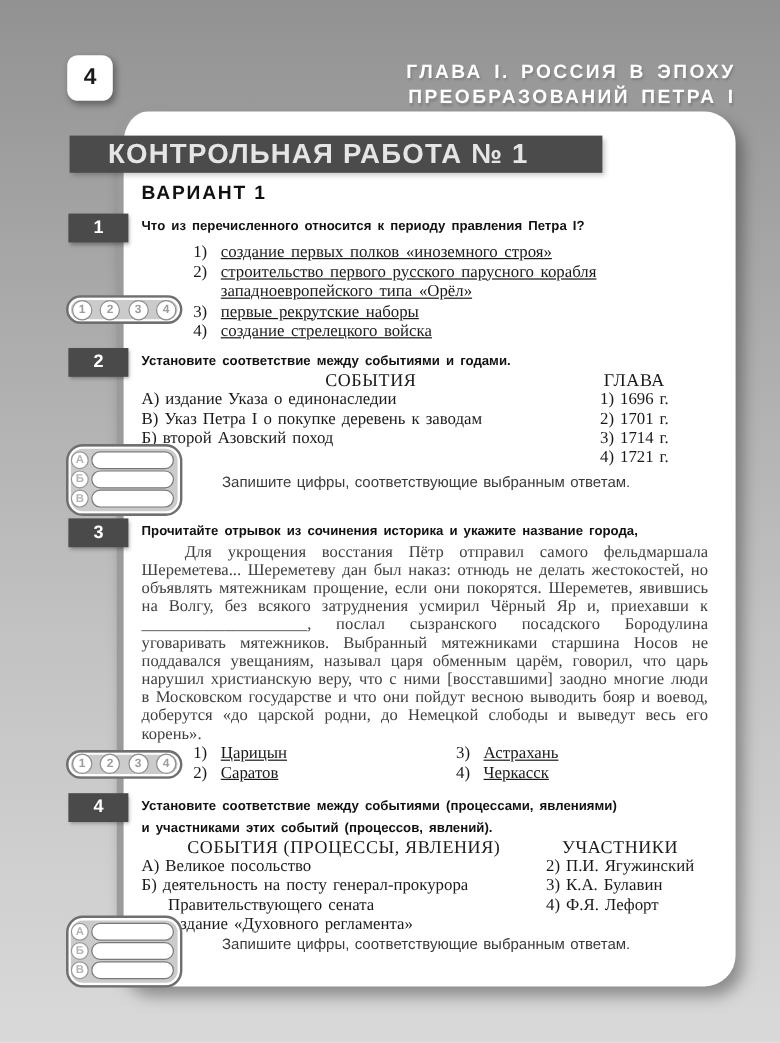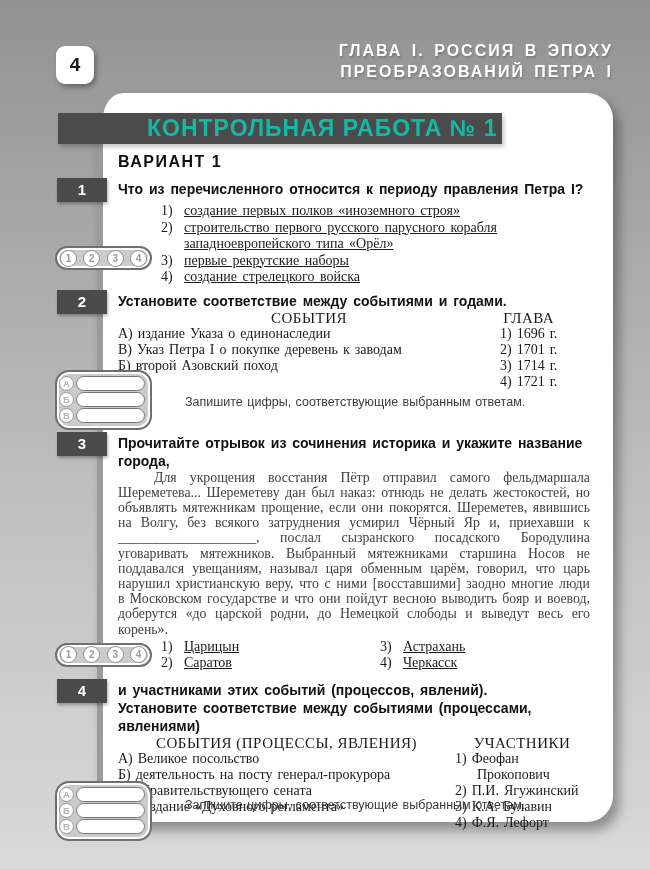--- a/index.html
+++ b/index.html
@@ -13,55 +13,55 @@
     background:linear-gradient(180deg,#929292 0%,#a9a9a9 28%,#c3c3c3 62%,#d9d9d9 100%);
   }
   .page-num {
     position:absolute; left:56px; top:46px; width:38px; height:38px;
     background:#ffffff; border-radius:9px;
     box-shadow:2px 3px 5px rgba(0,0,0,.35);
     display:flex; align-items:center; justify-content:center;
     font-weight:bold; font-size:19px; color:#1a1a1a;
   }
   .chapter {
-    position:absolute; top:40px; right:37px; text-align:right;
+    position:absolute; top:50px; right:37px; text-align:right;
     color:#ffffff; font-weight:bold; font-size:16px; line-height:21px;
     letter-spacing:2px; word-spacing:3px;
     text-shadow:1px 2px 2px rgba(0,0,0,.18);
   }
   .card {
     position:absolute; left:97px; top:93px; width:516px; height:729px;
     background:#ffffff; border-left:6px solid #9b9b9b; border-radius:26px;
     box-shadow:6px 8px 12px rgba(0,0,0,.35);
     padding:20px 24px 0 15px;
   }
   .banner {
     margin-left:-60px; width:444px; height:31px;
-    background:#4b4b4b; color:#14b8a6;
+    background:#4b4b4b; color:#e5e5e5;
     font-weight:bold; font-size:23px; letter-spacing:1px;
-    line-height:31px; padding-left:89px;
+    line-height:31px; padding-left:32px;
     box-shadow:2px 3px 4px rgba(0,0,0,.22);
     white-space:nowrap;
   }
   .variant { margin-top:9px; font-weight:bold; font-size:16px; letter-spacing:1.5px; color:#111; }
 
   .q { position:relative; }
   .q1 { margin-top:9px; }
   .q2 { margin-top:6px; min-height:142px; }
   .q3 { margin-top:0; }
   .q4 { margin-top:6px; min-height:161px; }
 
   .badge {
     position:absolute; left:-61px; top:-2px; width:50px; height:24px;
     background:#4a4a4a; color:#ffffff; font-weight:bold; font-size:15px;
     text-align:center; line-height:24px;
     box-shadow:1px 2px 3px rgba(0,0,0,.3);
   }
   .qtitle {
-    font-weight:bold; font-size:14px; line-height:18px; color:#111;
+    font-weight:bold; font-size:11px; line-height:18px; color:#111;
     max-width:474px; word-spacing:2px;
   }
 
   .opts {
     margin-top:5px; font-family:"Liberation Serif", serif;
     font-size:14px; line-height:16.5px; color:#1a1a1a;
   }
   .opt { display:flex; margin-left:43px; }
   .opt-num { min-width:23px; }
   .opt-text { max-width:408px; word-spacing:2px;text-decoration:underline; }
@@ -242,32 +242,31 @@
               <span class="opt-num">4)</span>
               <span class="opt-text">Черкасск</span>
             </div>
           </div>
         </div>
       </div>
     </section>
 
     <section class="q q4">
       <div class="badge">4</div>
+      <div class="qtitle">Установите соответствие между событиями (процессами, явлениями)</div>
       <div class="qtitle">и участниками этих событий (процессов, явлений).</div>
-      <div class="qtitle">Установите соответствие между событиями (процессами, явлениями)</div>
       <div class="match">
         <div class="mcol-left w337">
           <div class="mhead">СОБЫТИЯ (ПРОЦЕССЫ, ЯВЛЕНИЯ)</div>
           <div class="mitem">А) Великое посольство</div>
           <div class="mitem">Б) деятельность на посту генерал-прокурора Правительствующего сената</div>
           <div class="mitem">В) создание «Духовного регламента»</div>
         </div>
         <div class="mcol-right">
           <div class="mhead">УЧАСТНИКИ</div>
-          <div class="mitem">1) Феофан Прокопович</div>
           <div class="mitem">2) П.И. Ягужинский</div>
           <div class="mitem">3) К.А. Булавин</div>
           <div class="mitem">4) Ф.Я. Лефорт</div>
         </div>
       </div>
       <div class="answer-box">
         <div class="answer-row">
           <span class="answer-letter">А</span>
           <span class="answer-slot"></span>
         </div>

